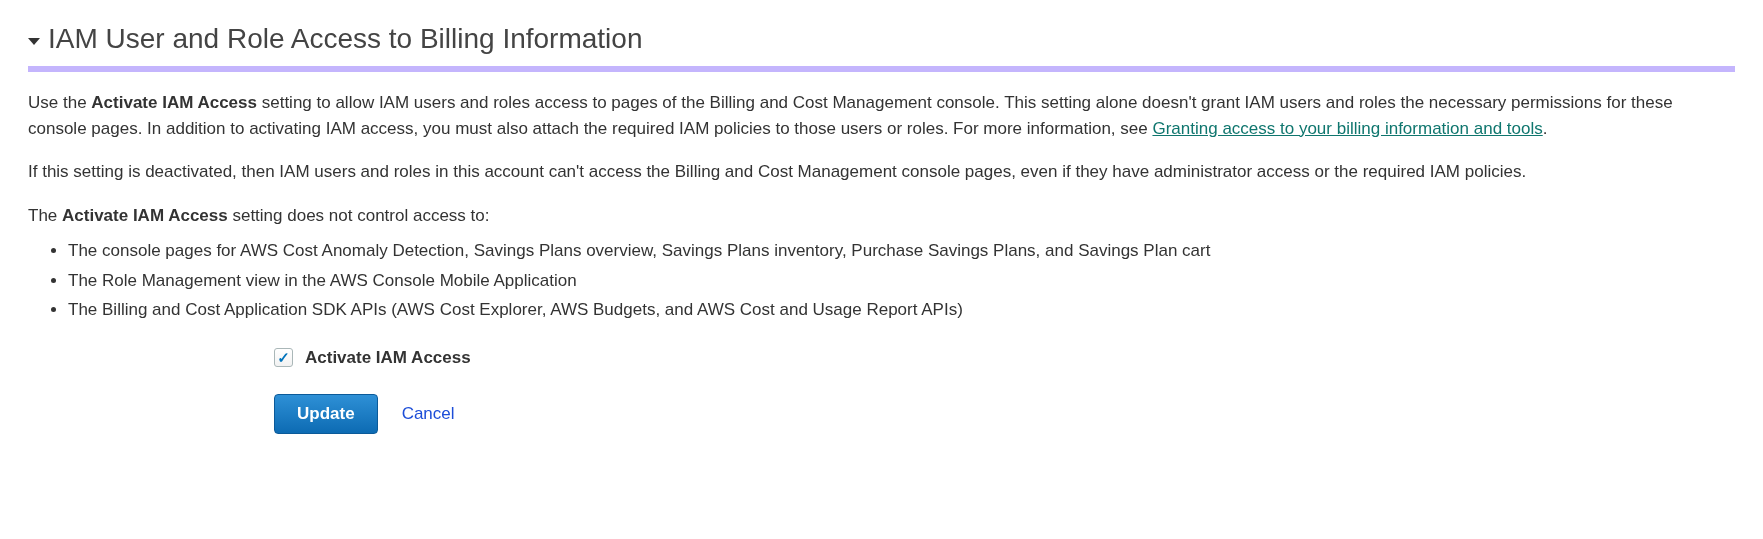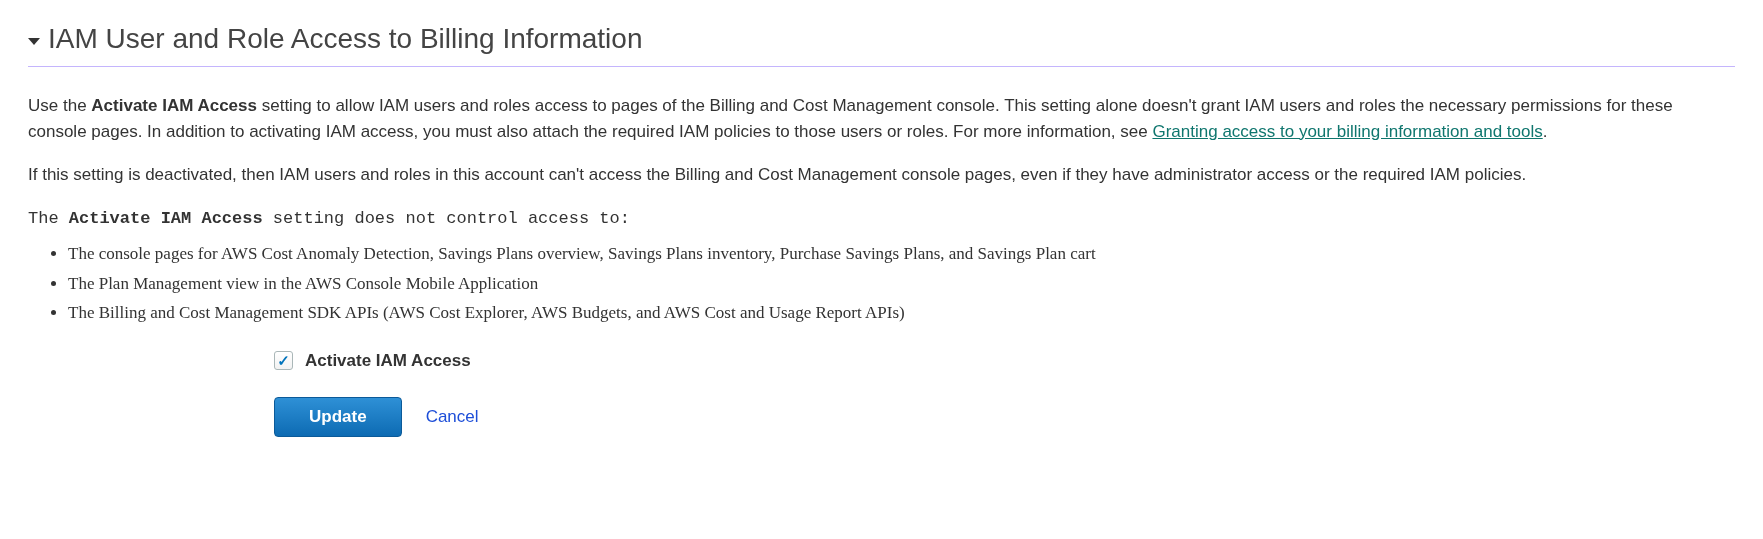--- a/index.html
+++ b/index.html
@@ -12,23 +12,23 @@
       background: #ffffff;
       color: #333333;
       font-size: 17px;
       line-height: 1.5;
       padding: 18px 28px;
       width: 1763px;
     }
     .section-header {
       display: flex;
       align-items: center;
-      border-bottom: 1px solid #c4b5fd;
+      border-bottom: 6px solid #c4b5fd;
       padding-bottom: 6px;
-      margin-bottom: 26px;
+      margin-bottom: 18px;
     }
     .toggle-icon {
       width: 0;
       height: 0;
       border-left: 6px solid transparent;
       border-right: 6px solid transparent;
       border-top: 7px solid #333333;
       margin-right: 8px;
       margin-top: 4px;
     }
@@ -55,21 +55,20 @@
       cursor: pointer;
     }
     .bullet-list {
       list-style: disc;
       padding-left: 40px;
       margin-bottom: 22px;
       color: #333333;
     }
     .bullet-list li {
       margin-bottom: 4px;
-      font-family: Liberation Serif, serif;
     }
     .form-area {
       padding-left: 246px;
     }
     .checkbox-row {
       display: flex;
       align-items: center;
       margin-bottom: 24px;
     }
     .checkbox-box {
@@ -97,49 +96,49 @@
     }
     .button-row {
       display: flex;
       align-items: center;
     }
     .btn-primary {
       background: linear-gradient(#2e90d6, #0d6bb3);
       color: #ffffff;
       font-weight: 700;
       font-size: 17px;
-      padding: 9px 34px;
+      padding: 9px 22px;
       border: 1px solid #0b5a99;
       border-radius: 4px;
       cursor: pointer;
       margin-right: 24px;
     }
   </style>
 </head>
 <body>
 
 <div class="section-header">
   <span class="toggle-icon"></span>
   <h1 class="section-title">IAM User and Role Access to Billing Information</h1>
 </div>
 
 <p class="paragraph">
   <span>Use the </span><b>Activate IAM Access</b><span> setting to allow IAM users and roles access to pages of the Billing and Cost Management console. This setting alone doesn't grant IAM users and roles the necessary permissions for these console pages. In addition to activating IAM access, you must also attach the required IAM policies to those users or roles. For more information, see </span><a class="link">Granting access to your billing information and tools</a><span>.</span>
 </p>
 
 <p class="paragraph">If this setting is deactivated, then IAM users and roles in this account can't access the Billing and Cost Management console pages, even if they have administrator access or the required IAM policies.</p>
 
-<p class="paragraph" style="margin-bottom:10px;font-family:Liberation Mono, monospace;">
+<p class="paragraph" style="margin-bottom:10px;">
   <span>The </span><b>Activate IAM Access</b><span> setting does not control access to:</span>
 </p>
 
 <ul class="bullet-list">
   <li>The console pages for AWS Cost Anomaly Detection, Savings Plans overview, Savings Plans inventory, Purchase Savings Plans, and Savings Plan cart</li>
-  <li>The Plan Management view in the AWS Console Mobile Application</li>
-  <li>The Billing and Cost Management SDK APIs (AWS Cost Explorer, AWS Budgets, and AWS Cost and Usage Report APIs)</li>
+  <li>The Role Management view in the AWS Console Mobile Application</li>
+  <li>The Billing and Cost Application SDK APIs (AWS Cost Explorer, AWS Budgets, and AWS Cost and Usage Report APIs)</li>
 </ul>
 
 <div class="form-area">
   <div class="checkbox-row">
     <span class="checkbox-box">
       <span class="checkbox-tick">✓</span>
     </span>
     <span class="checkbox-label">Activate IAM Access</span>
   </div>
   <div class="button-row">

